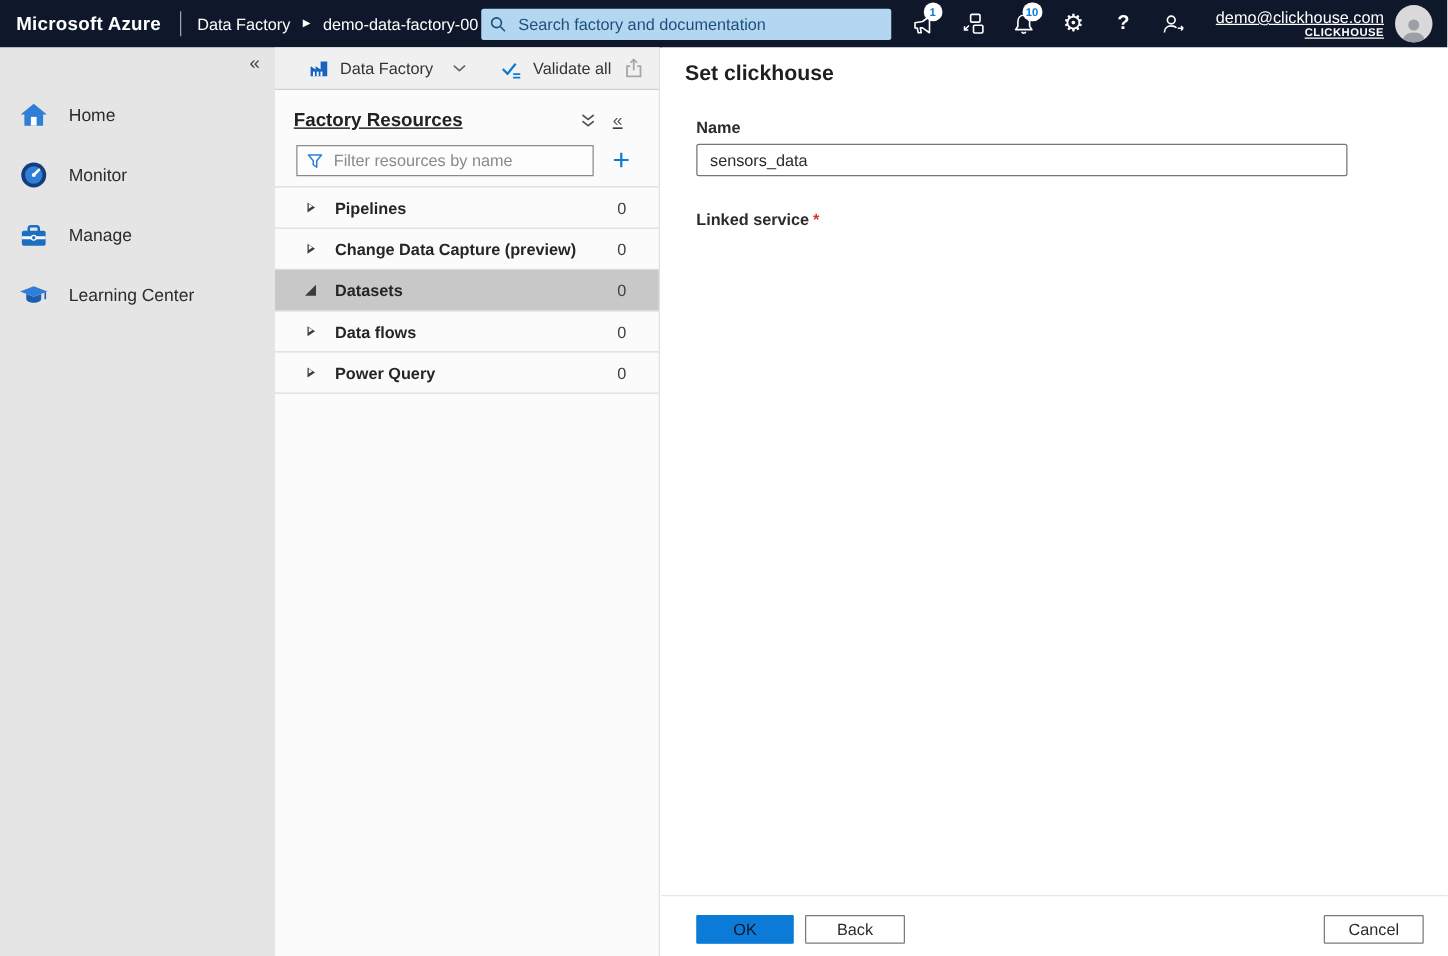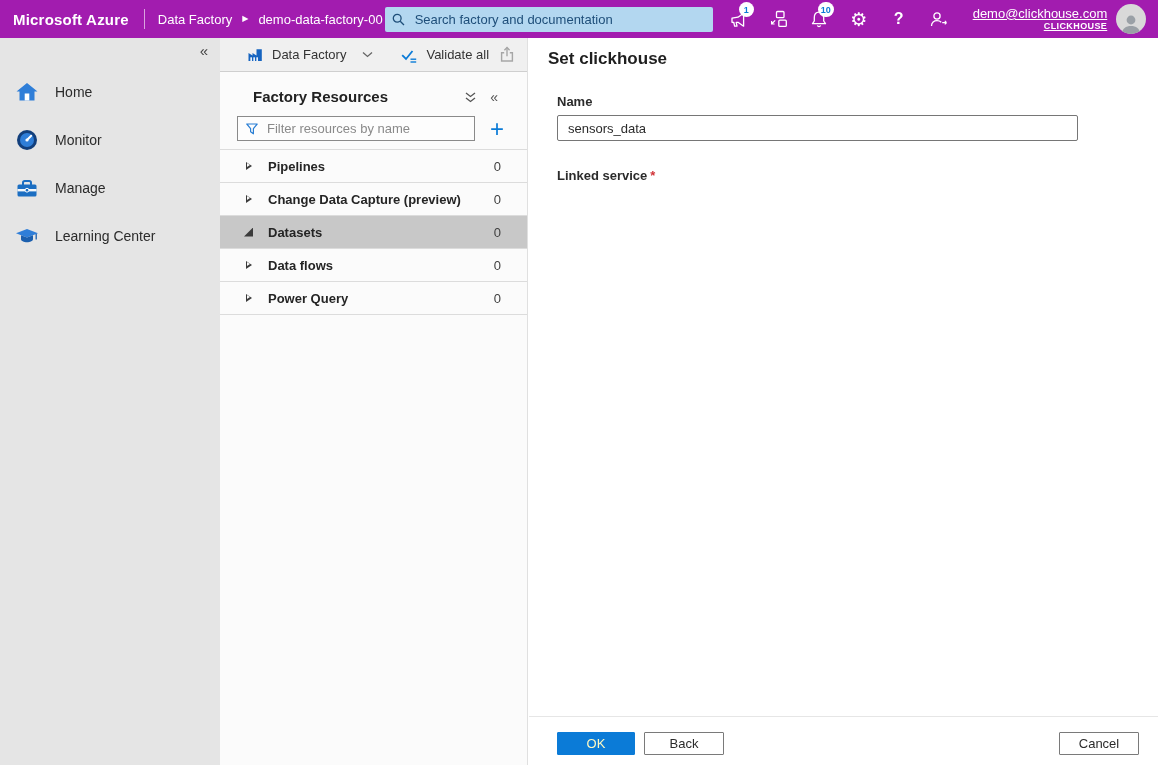--- a/index.html
+++ b/index.html
@@ -1,20 +1,20 @@
 <!DOCTYPE html>
 <html><head>
 <meta charset="utf-8">
 <style>
   * { margin:0; padding:0; box-sizing:border-box; }
   html,body { width:1158px; height:765px; overflow:hidden; }
   body { font-family:"Liberation Sans","DejaVu Sans",sans-serif; background:#fff; position:relative; }
 
   
-  .topbar { position:absolute; left:0; top:0; width:1158px; height:38px; background:#a21caf; display:flex; align-items:center; color:#fff; }
+  .topbar { position:absolute; left:0; top:0; width:1158px; height:38px; background:#0f172a; display:flex; align-items:center; color:#fff; }
   .brand { font-size:15px; font-weight:700; padding:0 15px 0 13px; letter-spacing:.2px; }
   .topbar-divider { width:1px; height:20px; background:rgba(255,255,255,.6); margin-right:13px; }
   .crumb { font-size:13px; white-space:nowrap; }
   .crumb-chevron { font-size:8px; margin:0 10px; position:relative; top:-1px; }
   .crumb-resource { max-width:142px; overflow:hidden; }
   .topbar-search { width:328px; height:25px; background:#b3d7f0; border:none; border-radius:2px; margin-left:2px; font-size:13px; color:#1e4e79; padding:0 8px 0 30px; outline:none; flex:none; }
   .topbar-search::placeholder { color:#1e4e79; opacity:1; }
   .search-wrap { position:relative; flex:none; }
   .search-wrap svg { position:absolute; left:9px; top:6px; }
   .topbar-actions { display:flex; align-items:center; margin-left:6px; }
@@ -37,21 +37,21 @@
 
   
   .explorer { position:absolute; left:220px; top:38px; width:308px; height:727px; background:#fbfbfb; border-right:1px solid #e0e0e0; }
   .exp-toolbar { height:34px; background:#f0f0f0; border-bottom:1px solid #cfcfcf; display:flex; align-items:center; padding:0 10px 0 27px; }
   .exp-toolbar .tool-label { font-size:13px; color:#333; margin-left:8px; }
   .tool-chevron { margin-left:16px; display:flex; }
   .tool-validate { display:flex; align-items:center; margin-left:27px; cursor:pointer; }
   .tool-share { margin-left:auto; margin-right:2px; cursor:pointer; display:flex; }
   .factory-btn { display:flex; align-items:center; cursor:pointer; }
 
-  .exp-header { display:flex; align-items:flex-end; margin:16px 29px 0 33px; }
+  .exp-header { display:flex; align-items:flex-start; margin:16px 29px 0 15px;text-decoration:underline; }
   .exp-title { font-size:15px; font-weight:700; color:#222; }
   .exp-header-icons { margin-left:auto; display:flex; align-items:center; gap:13px; }
   .hdr-icn { color:#555; cursor:pointer; display:flex; }
   .hdr-collapse { font-size:14px; color:#555; cursor:pointer; }
 
   .filter-row { display:flex; align-items:center; margin:11px 17px 0 17px; }
   .filter-wrap { position:relative; }
   .filter-input { width:238px; height:25px; border:1px solid #8a8a8a; background:#fdfdfd; font-size:13px; color:#444; padding:0 8px 0 29px; outline:none; }
   .filter-input::placeholder { color:#8a8a8a; opacity:1; }
   .filter-wrap svg { position:absolute; left:8px; top:6px; }
@@ -78,21 +78,21 @@
   .required-star { color:#d13438; margin-left:3px; }
   .text-input { width:521px; height:26px; border:1px solid #767676; border-radius:2px; font-size:13px; color:#2b2b2b; padding:0 10px; margin-top:6px; outline:none; display:block; background:#fff; }
   .select-row { display:flex; align-items:center; margin-top:6px; }
   .dropdown { width:521px; height:27px; border:1px solid #767676; border-radius:2px; display:flex; align-items:center; padding:0 10px; cursor:pointer; background:#fff; }
   .dropdown-value { font-size:13px; color:#2b2b2b; }
   .dropdown .dd-chevron { margin-left:auto; display:flex; }
   .edit-btn { margin-left:13px; display:flex; cursor:pointer; }
 
   .main-footer { position:absolute; left:0; right:0; bottom:0; height:49px; border-top:1px solid #e6e6e6; display:flex; align-items:flex-start; padding:15px 19px 0 28px; background:#fff; }
   .btn { height:23px; font-size:13px; display:flex; align-items:center; justify-content:center; border-radius:1px; cursor:pointer; font-family:inherit; }
-  .btn-primary { width:78px; background:#0b7bd7; color:#fef9c3; border:1px solid #0b7bd7; }
+  .btn-primary { width:78px; background:#0b7bd7; color:#0f172a; border:1px solid #0b7bd7; }
   .btn-secondary { width:80px; background:#fff; color:#2b2b2b; border:1px solid #7a7a7a; }
   .btn-back { margin-left:9px; }
   .btn-cancel { margin-left:auto; }
 </style>
 </head>
 <body>
 
 <div class="topbar">
   <div class="brand">Microsoft Azure</div>
   <div class="topbar-divider"></div>

